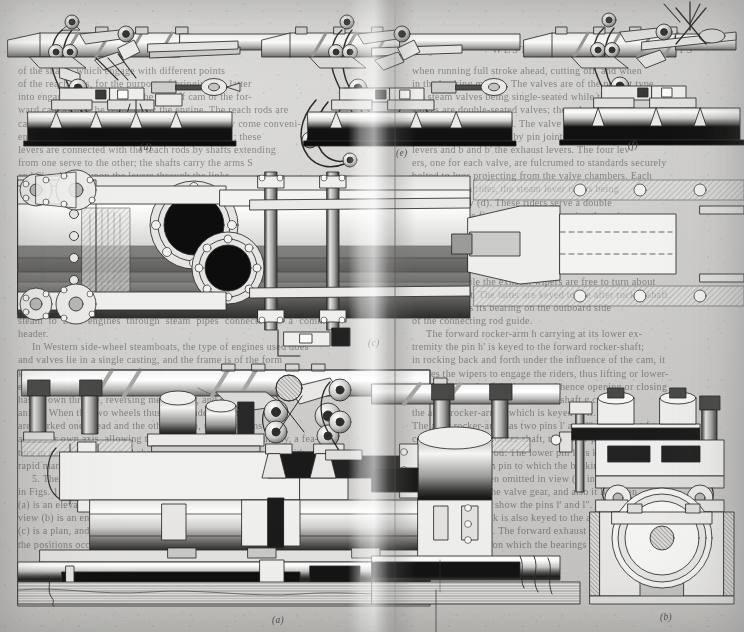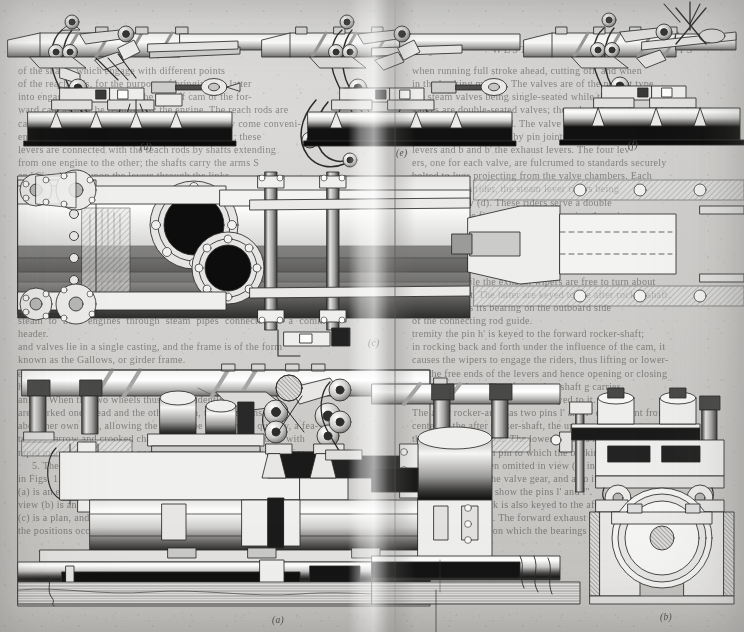--- a/index.html
+++ b/index.html
@@ -98,32 +98,33 @@
     <div class="hdr" style="left:492px;top:44px;">WESTERN RIVER STEAMBOATS</div>
 
     <div class="col left" style="top:64px;">
       <p>of the shafts, which engage with different points</p>
       <p>of the reach rods, for the purpose of bringing the  latter</p>
       <p>into engagement with either the cut-off cam or the for-</p>
       <p>ward cam as may be required by the engine.   The reach rods are</p>
       <p>carried along the guards into a position where they come conveni-</p>
       <p>ently to the engineer when standing at the throttle ;  these</p>
       <p>levers are connected with the reach rods by shafts extending</p>
-      <p>from one engine to the other;  the shafts carry the arms S</p>
+      <p>from one serve to the other;  the shafts carry the arms S</p>
       <p>and S' and react upon the levers through the links.</p>
       <p>The valves themselves may be actuated quickly by</p>
       <p>hand when the engine is standing, each valve stem being</p>
       <p>partly visible above the cylinder casing; the hand gear is</p>
       <p>attached to the rocker standard.</p>
       <p style="text-indent:14px">The above arrangement of engines for a side-wheel steamboat, with the</p>
       <p>cranks set at right angles and the valve gear of each engine entirely</p>
       <p>reversing and cutting off independently, permits of either engine or</p>
       <p>both engines being started, stopped, reversed, or worked at any point</p>
       <p>between the two extremes by the engineer.  The boilers deliver</p>
       <p>steam to both engines through steam pipes connected to a common header.</p>
+      <p style="text-indent:14px">In Western side-wheel steamboats, the type of engines used does</p>
       <p>and valves lie in a single casting, and the frame is of the form</p>
       <p>known as the Gallows, or girder frame.</p>
       <p>each wheel is entirely independent of the other; each engine</p>
       <p>has its own throttle, reversing mechanism, and cut-off mech-</p>
       <p>anism.  When the two wheels thus independently driven</p>
       <p>are worked one ahead and the other astern, the boat turns</p>
       <p>about her own axis, allowing the boat to be turned very quickly, a fea-</p>
       <p>ture in narrow and crooked channels where steering by rudder with</p>
       <p>rapid manoeuvring is made necessary by freight and packet service.</p>
       <p style="text-indent:14px">5. The Cylinder and Valve Gear of these engines are shown</p>
@@ -148,20 +149,21 @@
       <p>shown in view (d).   These riders serve a double</p>
       <p>purpose.  In the first place they determine the point</p>
       <p>of closing of the valve; in the second place, they pre-</p>
       <p>sent a hardened surface to the steam wipers a, a'</p>
       <p>and the exhaust wipers c, c', thus decreasing the wear on the</p>
       <p>same.  The steam wipers are keyed to the forward rock-</p>
       <p>er-shaft f, while the exhaust wipers are free to turn about</p>
       <p>the same shaft.  The latter are keyed to the after rocker-shaft.</p>
       <p>g, which takes its bearing on the outboard side</p>
       <p>of the connecting rod guide.</p>
+      <p style="text-indent:14px">The forward rocker-arm h carrying at its lower ex-</p>
       <p>tremity the pin h' is keyed to the forward rocker-shaft;</p>
       <p>in rocking back and forth under the influence of the cam, it</p>
       <p>causes the wipers to engage the riders, thus lifting or lower-</p>
       <p>ing the free ends of the levers and hence opening or closing</p>
       <p>the steam valves.   The after rocker-shaft g carries</p>
       <p>the after rocker-arm l, which is keyed to it.</p>
       <p>The after rocker-arm has two pins l' and l'' equidistant from the</p>
       <p>center of the after rocker-shaft, the upper pin l' taking</p>
       <p>the forward reach rod.   The lower pin l'' is keyed to the</p>
       <p>forward rocker-arm pin to which the backing reach rod is</p>

